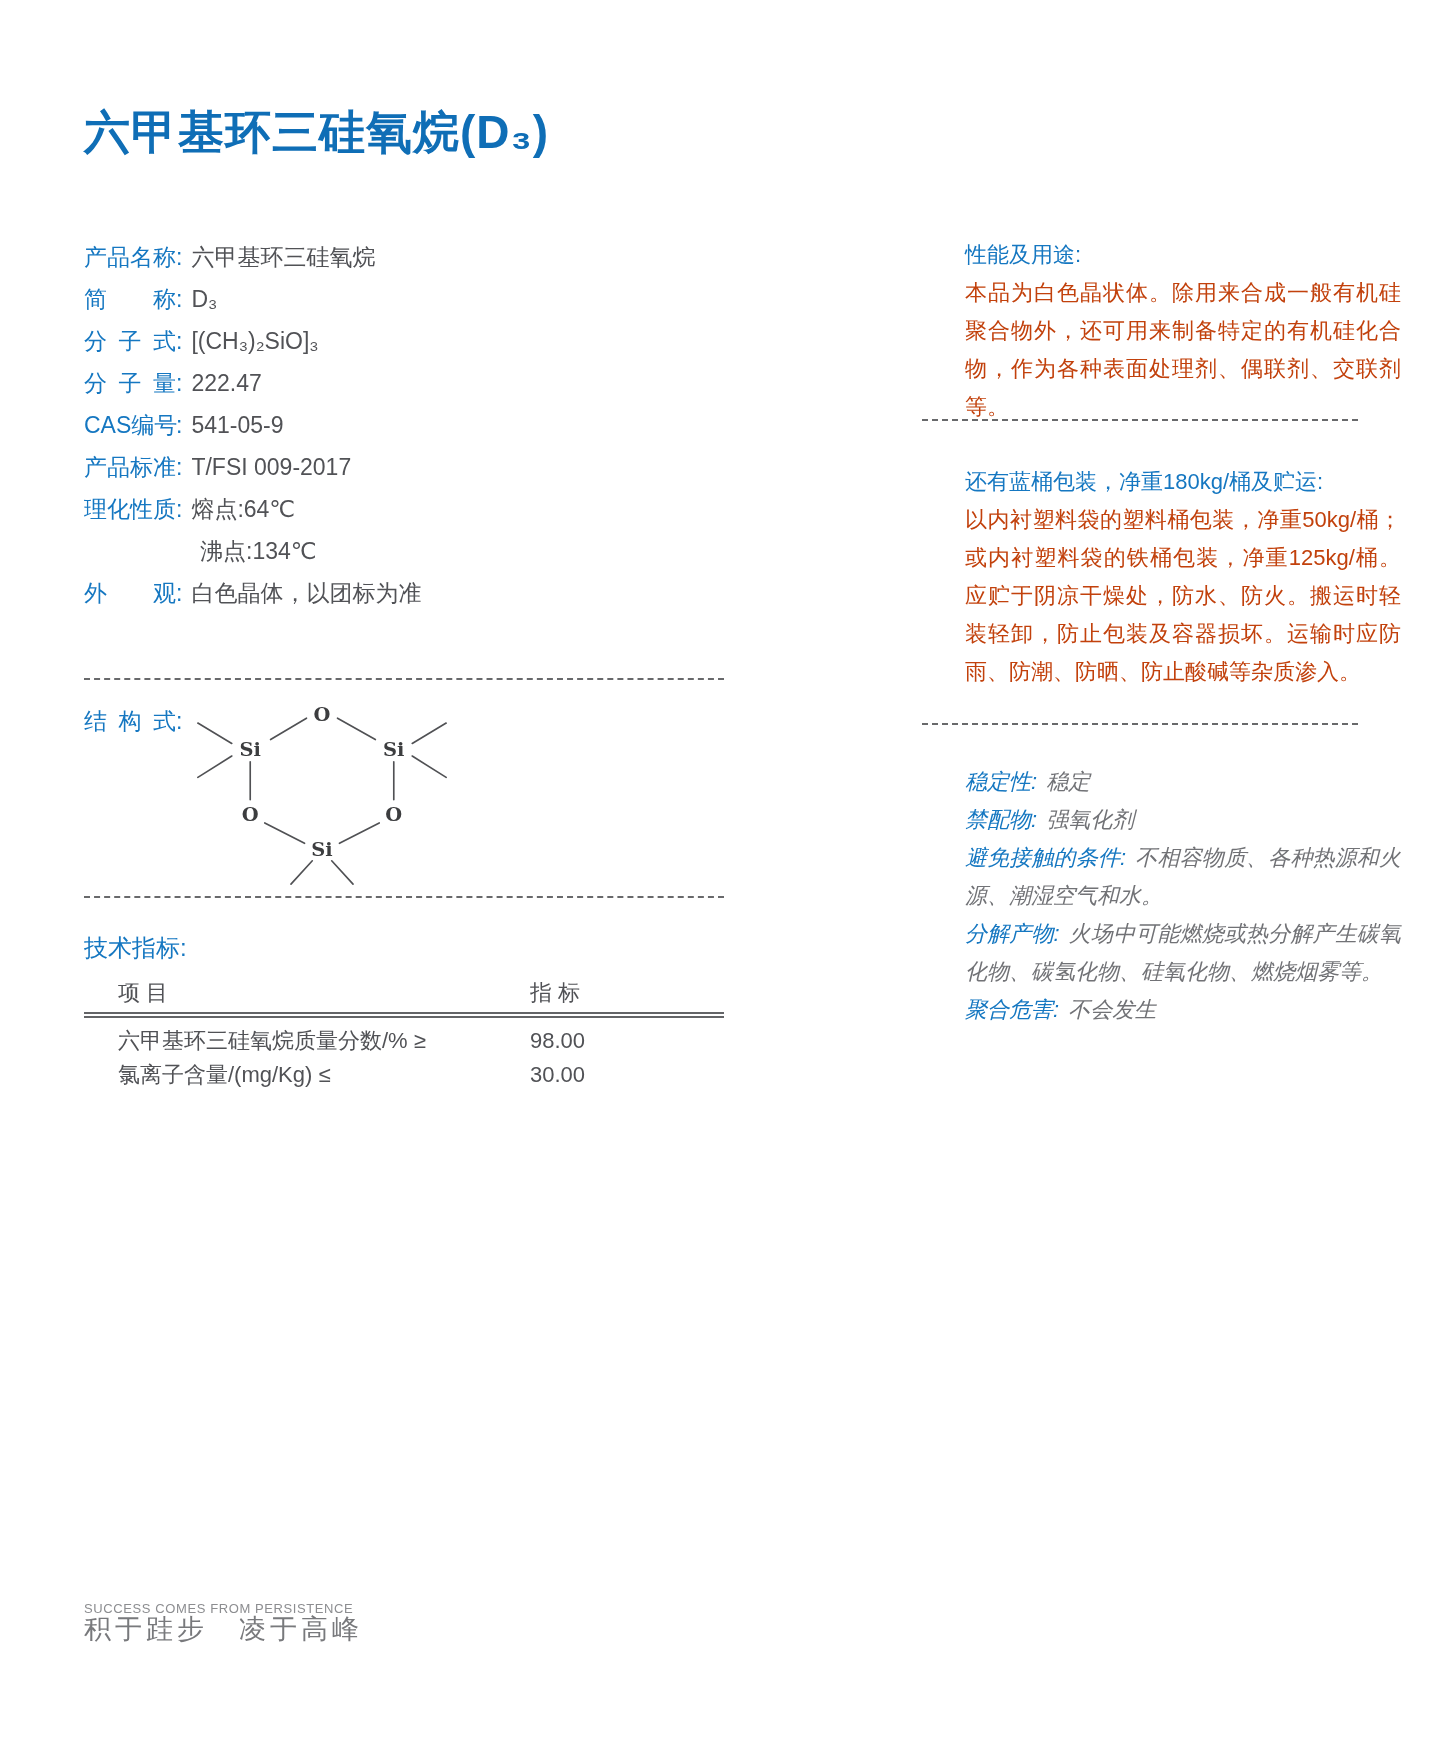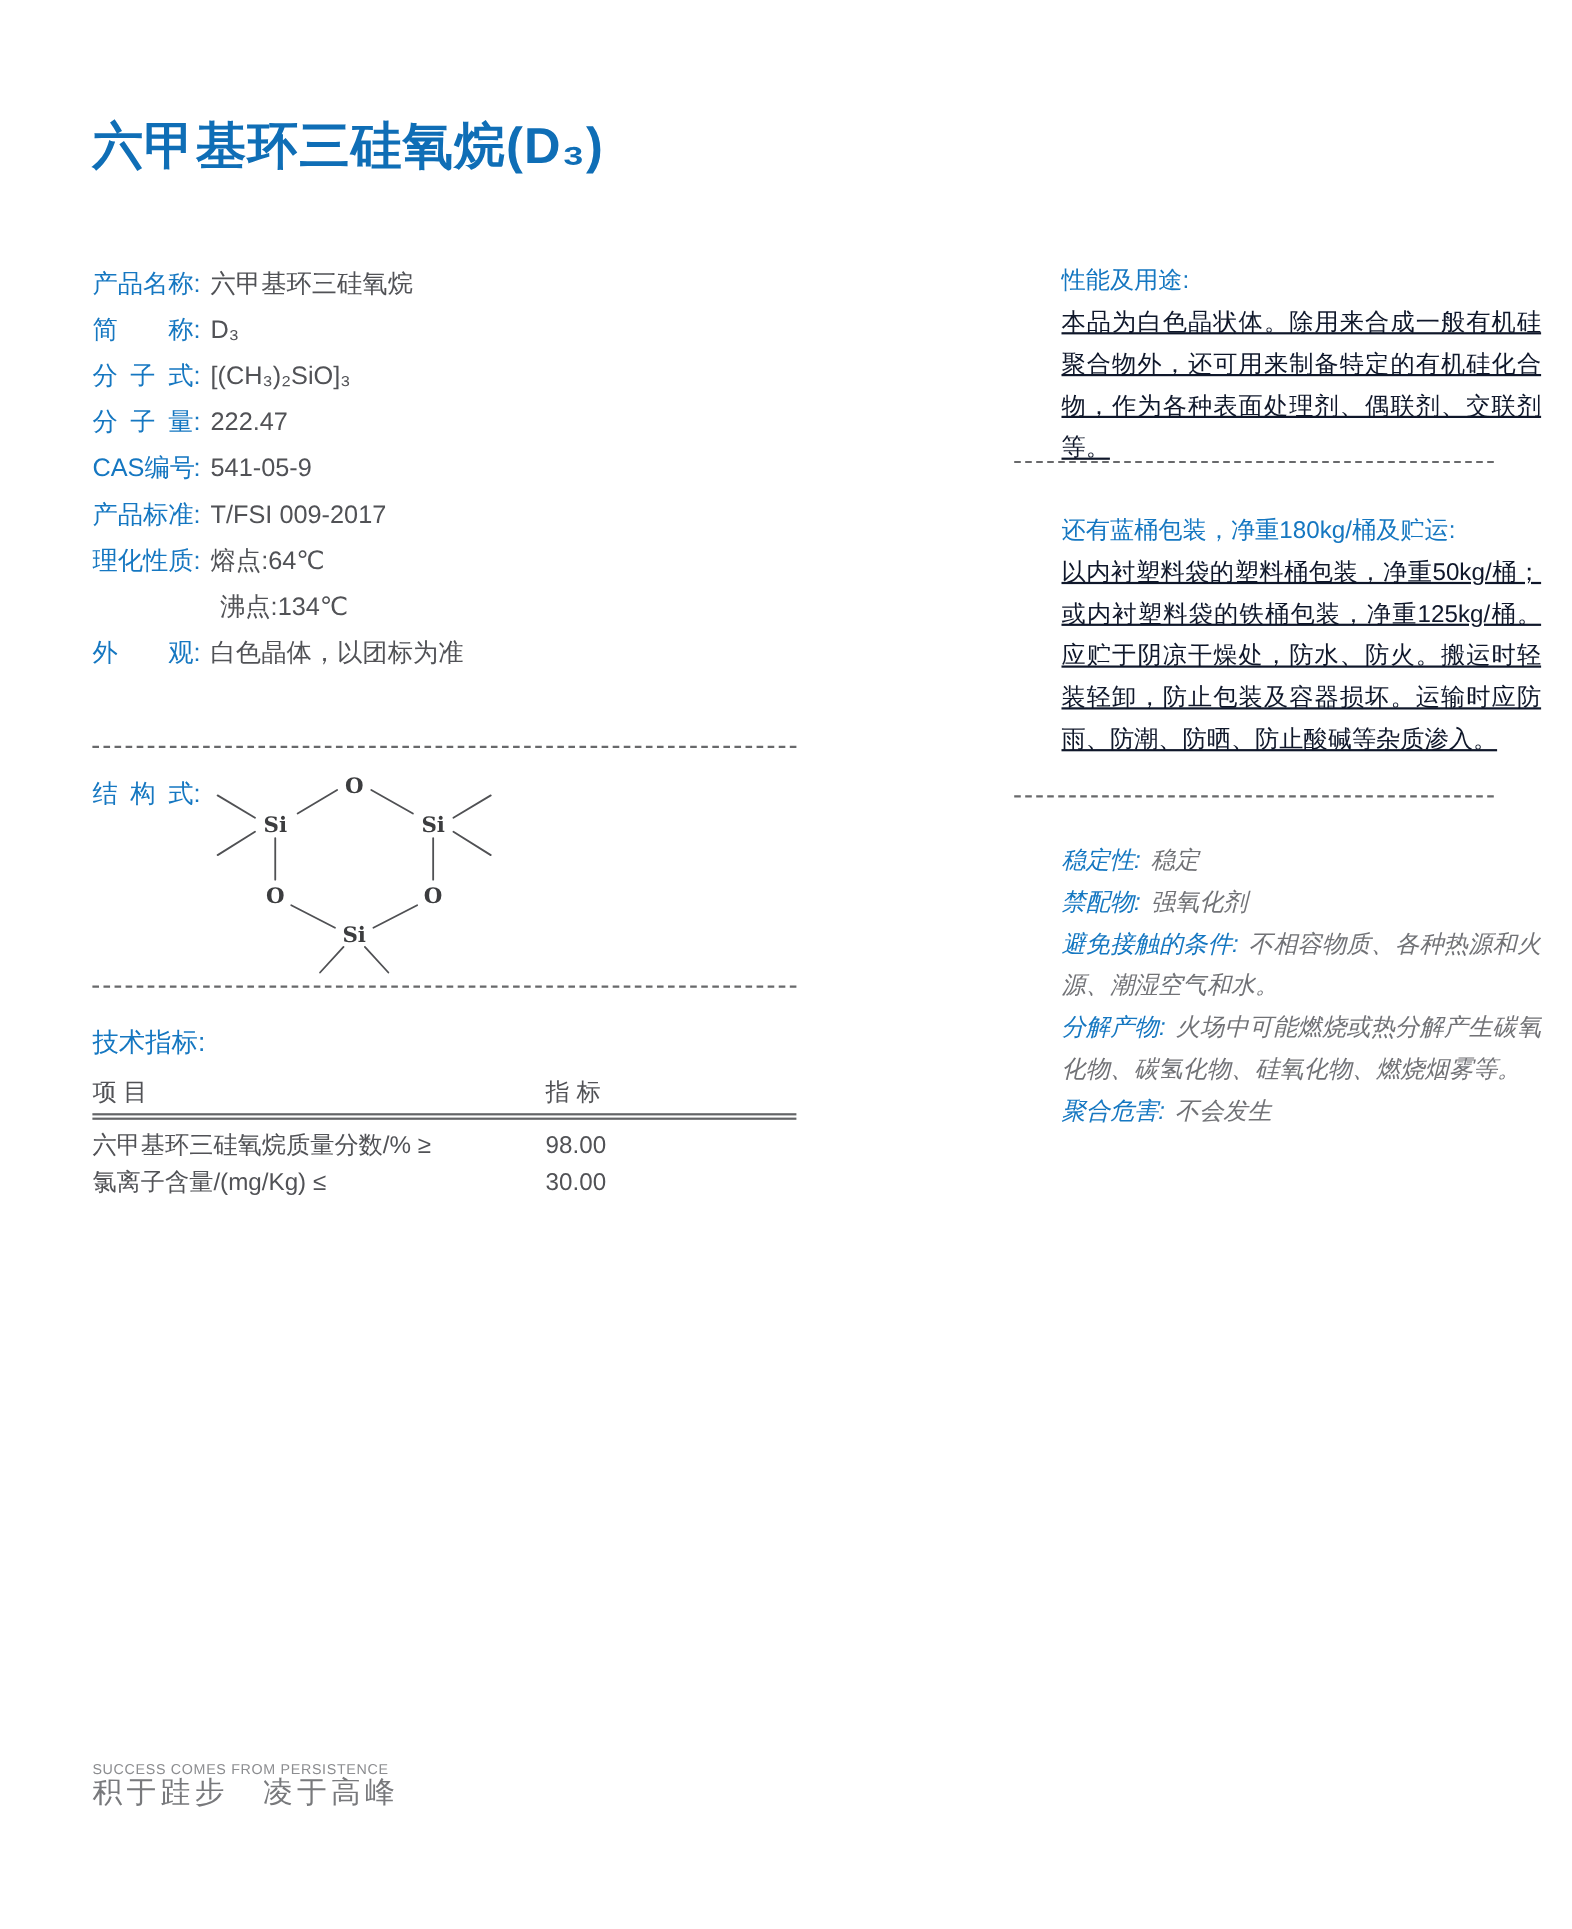--- a/index.html
+++ b/index.html
@@ -26,29 +26,29 @@
   .dash-r1 { left:922px; top:419px; width:436px; }
   .dash-r2 { left:922px; top:723px; width:436px; }
   .struct-label { position:absolute; left:84px; top:700px; height:42px; line-height:42px; font-size:23px; color:#1577c1; white-space:nowrap; }
   .structure { position:absolute; left:186px; top:693px; }
   .tech-heading { position:absolute; left:84px; top:917px; height:42px; line-height:42px; font-size:24px; color:#1577c1;margin-top:10px; }
   .table { position:absolute; left:84px; top:974px; width:640px; font-size:22px; color:#515256; }
   .t-head { display:flex; height:38px; line-height:38px; }
   .t-rule { border-top:2px solid #636467; border-bottom:2px solid #636467; height:6px; }
   .t-body { padding-top:6px; }
   .t-row { display:flex; height:34px; line-height:34px; }
-  .c-item { width:412px; }
+  .c-item { width:412px;margin-left:34px; }
   .c-val { flex:1; }
   
   .rsec { position:absolute; left:922px; width:436px; font-size:22px; line-height:38px;margin-left:43px; }
   .r-usage { top:236px; }
   .r-pack { top:463px; }
   .r-safety { top:763px;font-style:italic; }
   .r-head { color:#1577c1; }
-  .r-body { color:#0f172a; text-align:justify;text-decoration:underline; }
+  .r-body { color:#c2410c; text-align:justify; }
   .pair { color:#717276; text-align:justify; }
   .k2 { color:#1577c1; padding-right:9px; }
   
   .f-cn { position:absolute; left:84px; top:1611px; font-size:27px; color:#78797c; letter-spacing:4px; }
   .f-en { position:absolute; left:84px; top:1601px; font-size:13px; color:#8c8d90; letter-spacing:0.6px; }
 </style>
 </head>
 <body>
 
 <div class="page">

